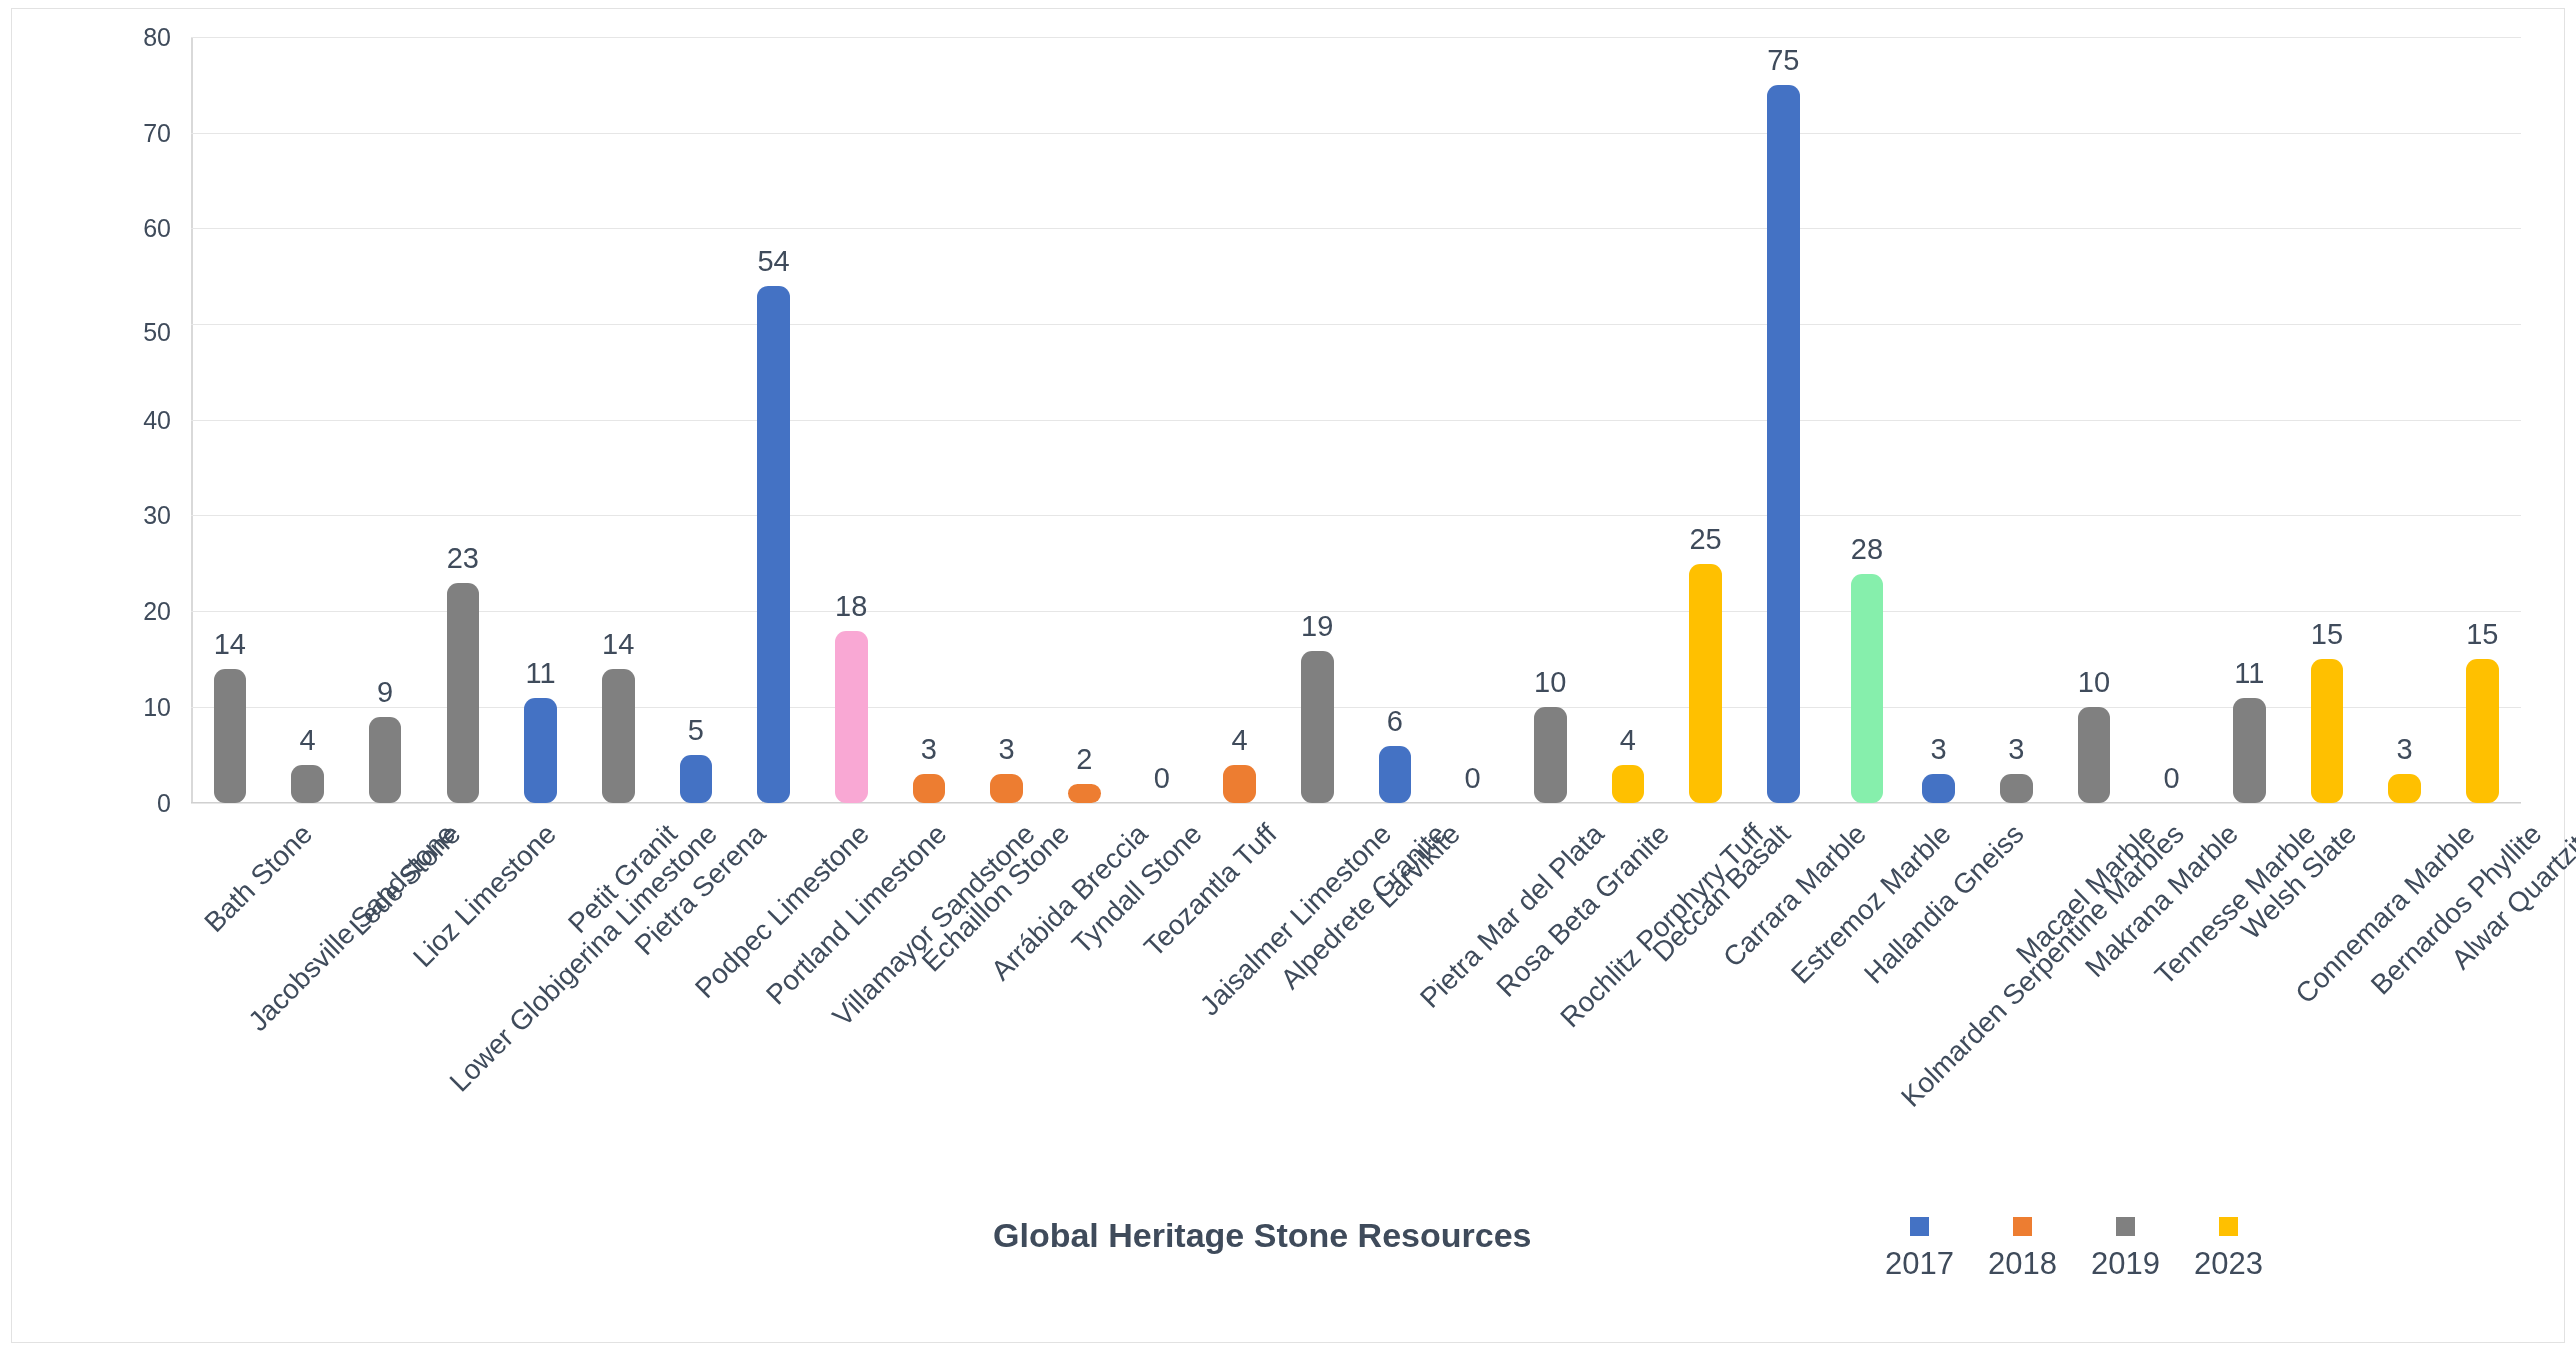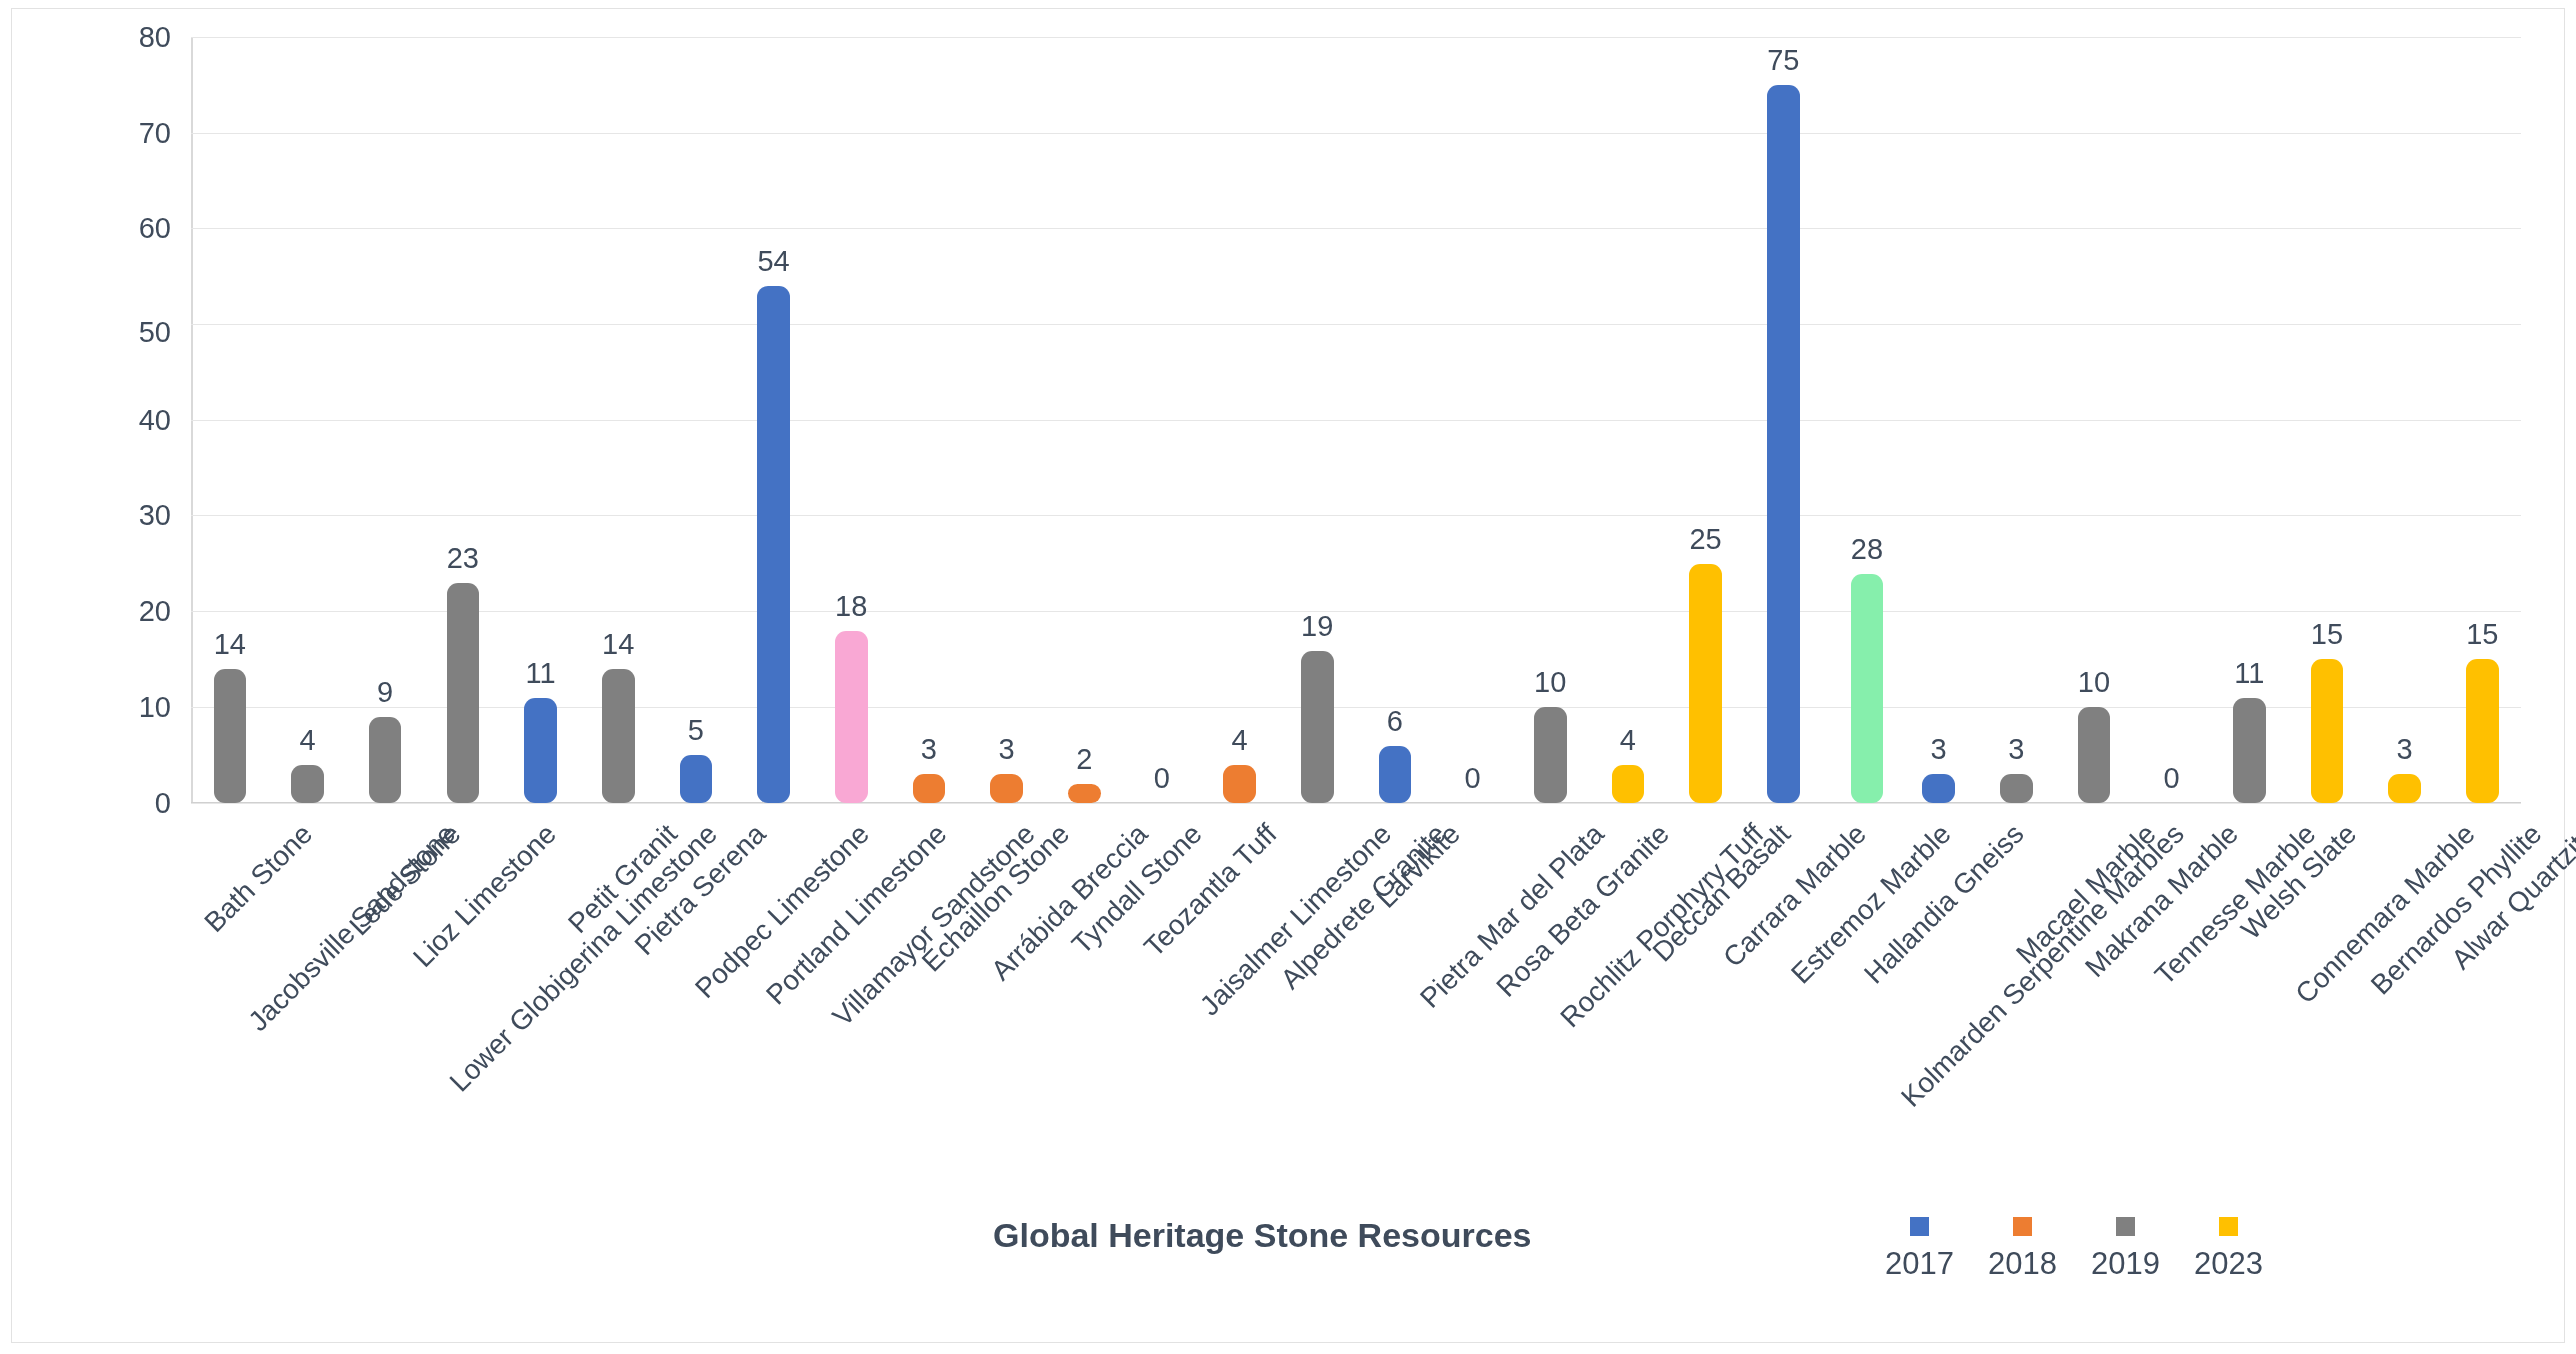--- a/index.html
+++ b/index.html
@@ -57,21 +57,21 @@
     width: 1.5px;
     height: 767px;
     background: #d9d9d9;
   }
 
   .ytick {
     position: absolute;
     right: 100%;
     transform: translateY(-50%);
     padding-right: 20px;
-    font-size: 29px;
+    font-size: 25px;
     color: #3f4b5b;
     white-space: nowrap;
   }
 
   .bars {
     position: absolute;
     left: 0;
     top: 0;
     right: 0;
     bottom: 0;

